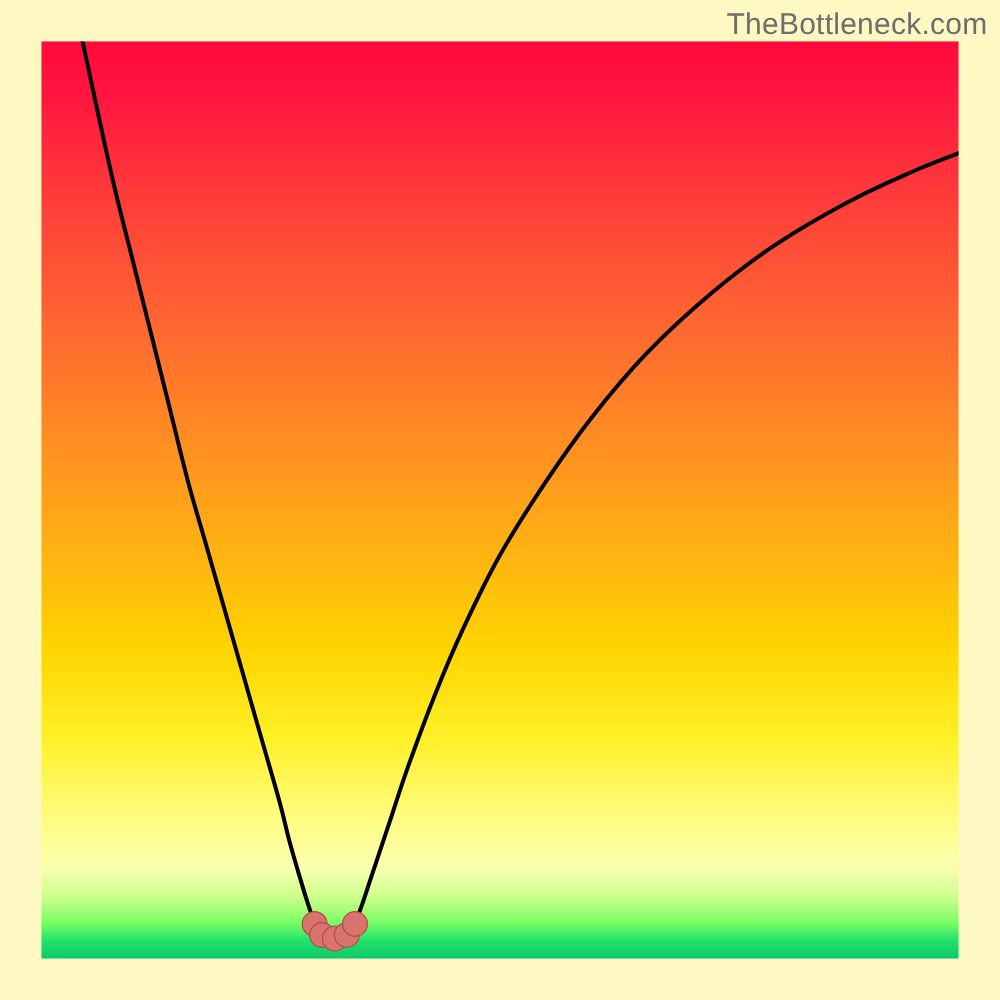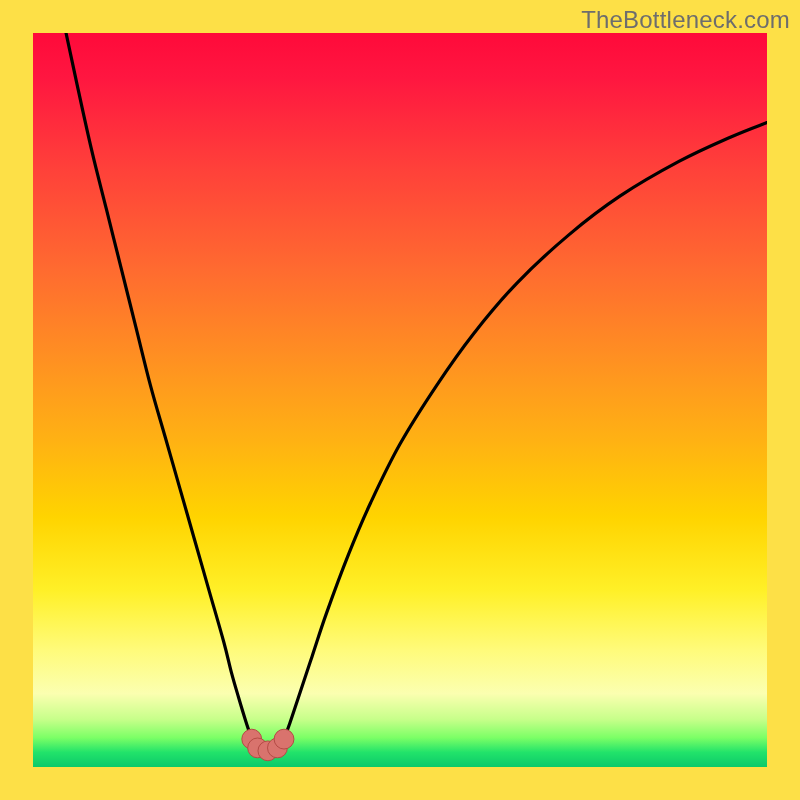--- a/index.html
+++ b/index.html
@@ -7,21 +7,21 @@
     padding: 0;
     width: 800px;
     height: 800px;
     background: #000;
     overflow: hidden;
     font-family: Arial, Helvetica, sans-serif;
   }
   .frame {
     position: absolute;
     inset: 0;
-    background: #fde047;
+    background: #fef9c3;
   }
   .plot-area {
     position: absolute;
     left: 33px;
     top: 33px;
     width: 734px;
     height: 734px;
     overflow: hidden;
   }
   .gradient {

